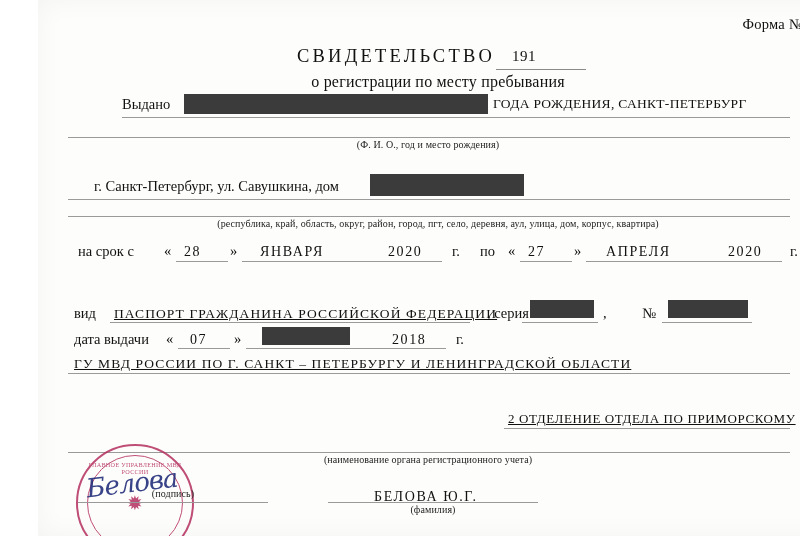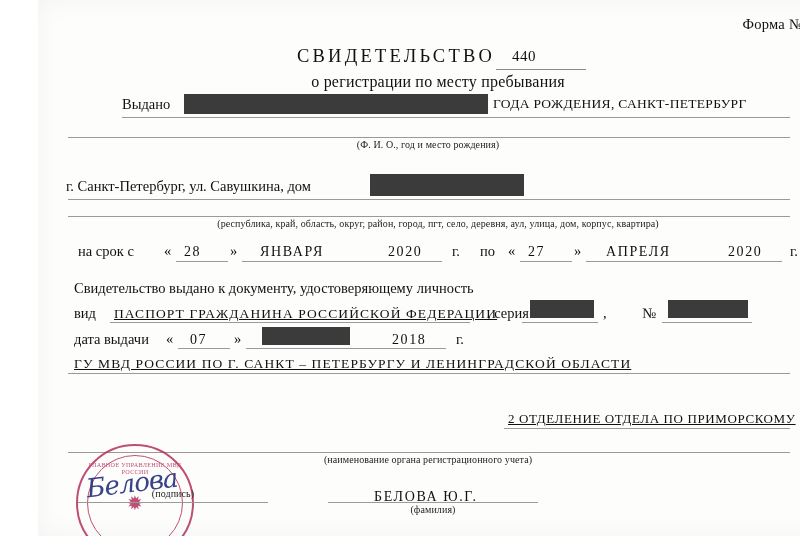--- a/index.html
+++ b/index.html
@@ -158,32 +158,32 @@
 </head>
 <body>
 
 <div class="page">
 
   <div class="form-no">Форма № 3</div>
 
   <div class="title-block">
     <span class="title-main">СВИДЕТЕЛЬСТВО</span>
   </div>
-  <div class="title-num">440</div>
+  <div class="title-num">191</div>
   <div class="title-num-rule"></div>
   <div class="title-sub">о регистрации по месту пребывания</div>
 
   <div class="row lbl" style="left:84px; top:96px;">Выдано</div>
   <div class="redact" style="left:146px; top:94px; width:304px; height:20px;"></div>
   <div class="filled" style="left:455px; top:96px; font-size:13.5px; letter-spacing:0.3px;">ГОДА РОЖДЕНИЯ, САНКТ-ПЕТЕРБУРГ</div>
   <div class="rule" style="left:84px; top:117px; width:668px;"></div>
   <div class="rule" style="left:30px; top:137px; width:722px;"></div>
   <div class="caption" style="left:230px; top:139px; width:320px;">(Ф. И. О., год и место рождения)</div>
 
-  <div class="row lbl" style="left:28px; top:178px;text-align:right;">г. Санкт-Петербург, ул. Савушкина, дом</div>
+  <div class="row lbl" style="left:56px; top:178px;text-align:right;">г. Санкт-Петербург, ул. Савушкина, дом</div>
   <div class="redact" style="left:332px; top:174px; width:154px; height:22px;"></div>
   <div class="rule" style="left:30px; top:199px; width:722px;"></div>
   <div class="rule" style="left:30px; top:216px; width:722px;"></div>
   <div class="caption" style="left:150px; top:218px; width:500px;">(республика, край, область, округ, район, город, пгт, село, деревня, аул, улица, дом, корпус, квартира)</div>
 
   <div class="row lbl" style="left:40px; top:243px;">на срок с</div>
   <div class="row lbl" style="left:126px; top:243px;">«</div>
   <div class="filled sp" style="left:146px; top:244px;">28</div>
   <div class="row lbl" style="left:192px; top:243px;">»</div>
   <div class="filled sp" style="left:222px; top:244px;">ЯНВАРЯ</div>
@@ -194,21 +194,20 @@
   <div class="filled sp" style="left:490px; top:244px;">27</div>
   <div class="row lbl" style="left:536px; top:243px;">»</div>
   <div class="filled sp" style="left:568px; top:244px;">АПРЕЛЯ</div>
   <div class="filled sp" style="left:690px; top:244px;">2020</div>
   <div class="row lbl" style="left:752px; top:243px;">г.</div>
   <div class="rule" style="left:138px; top:261px; width:52px;"></div>
   <div class="rule" style="left:204px; top:261px; width:200px;"></div>
   <div class="rule" style="left:482px; top:261px; width:52px;"></div>
   <div class="rule" style="left:548px; top:261px; width:196px;"></div>
 
-  <div class="row lbl" style="left:36px; top:280px;">Свидетельство выдано к документу, удостоверяющему личность</div>
   <div class="row lbl" style="left:36px; top:305px;">вид</div>
   <div class="small-caps-line" style="left:76px; top:306px;">ПАСПОРТ ГРАЖДАНИНА РОССИЙСКОЙ ФЕДЕРАЦИИ</div>
   <div class="row lbl" style="left:413px; top:305px;padding-left:36px;">, серия</div>
   <div class="redact" style="left:492px; top:300px; width:64px; height:18px;"></div>
   <div class="row lbl" style="left:565px; top:305px;">,</div>
   <div class="row lbl" style="left:604px; top:305px;">№</div>
   <div class="redact" style="left:630px; top:300px; width:80px; height:18px;"></div>
   <div class="rule" style="left:72px; top:322px; width:360px;"></div>
   <div class="rule" style="left:484px; top:322px; width:76px;"></div>
   <div class="rule" style="left:624px; top:322px; width:90px;"></div>

